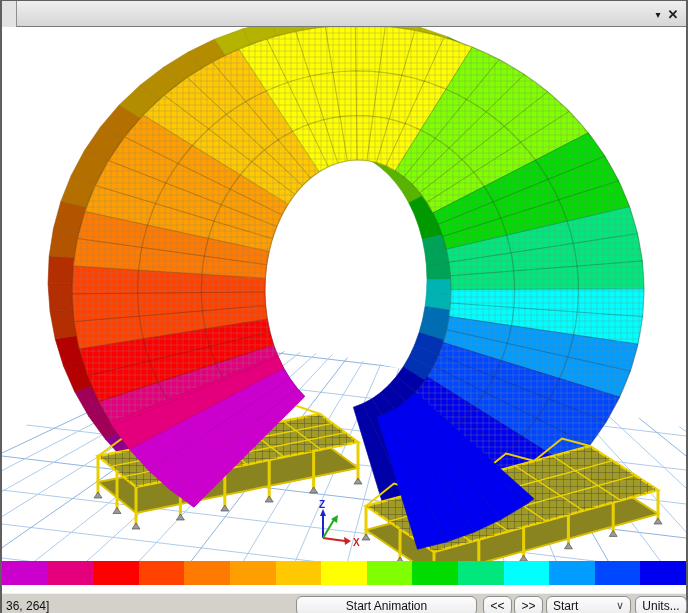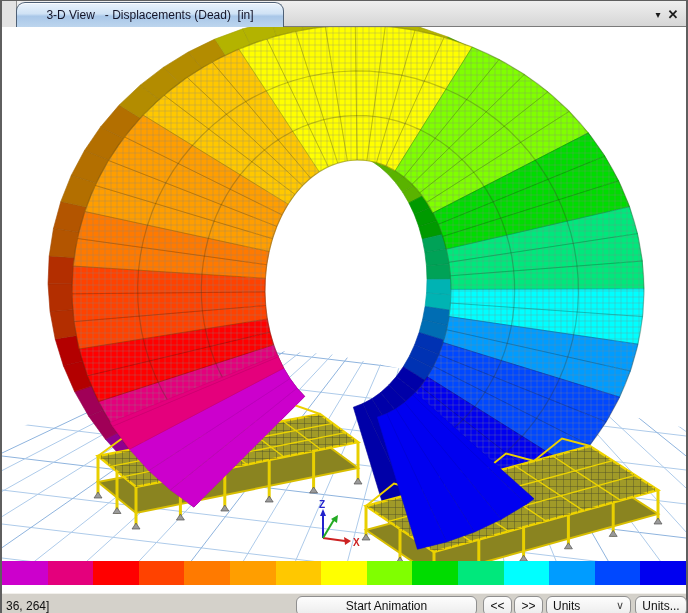--- a/index.html
+++ b/index.html
@@ -41,23 +41,20 @@
   .sb-combo .chev{position:absolute;right:6px;top:2px;color:#444;font-size:11px;}
   .sb-units{left:633px;width:52px;text-align:center;}
 </style>
 </head>
 <body>
 
 <div class="window">
 
   <div class="titlebar">
     <div class="corner-box"></div>
-    <div class="tab">
-      <span>3-D View   - Displacements (Dead)  [in]</span>
-    </div>
     <div class="tb-btn tb-menu">▾</div>
     <div class="tb-btn tb-close">✕</div>
   </div>
 
   <div class="viewport" id="viewport"><svg width="684" height="534" viewBox="2 27 684 534">
         <defs>
           <clipPath id="gridclip">
             <polygon points="2,436 160,364 260,350 330,354 686,428 686,561 2,561"></polygon>
           </clipPath>
           <pattern id="mesh" width="6" height="6" patternUnits="userSpaceOnUse">
@@ -367,19 +364,19 @@
       <div class="cell" style="background: rgb(0, 72, 255);"></div>
       <div class="cell" style="background: rgb(0, 0, 240);"></div>
     </div>
 
   <div class="statusbar">
     <div class="coords">36, 264]</div>
     <div class="sb-btn sb-start">Start Animation</div>
     <div class="sb-btn sb-prev">&lt;&lt;</div>
     <div class="sb-btn sb-next">&gt;&gt;</div>
     <div class="sb-btn sb-combo">
-      <span>Units</span>
+      <span>Start</span>
       <span class="chev">∨</span>
     </div>
     <div class="sb-btn sb-units">Units...</div>
   </div>
 
 </div>
 
 </body></html>

